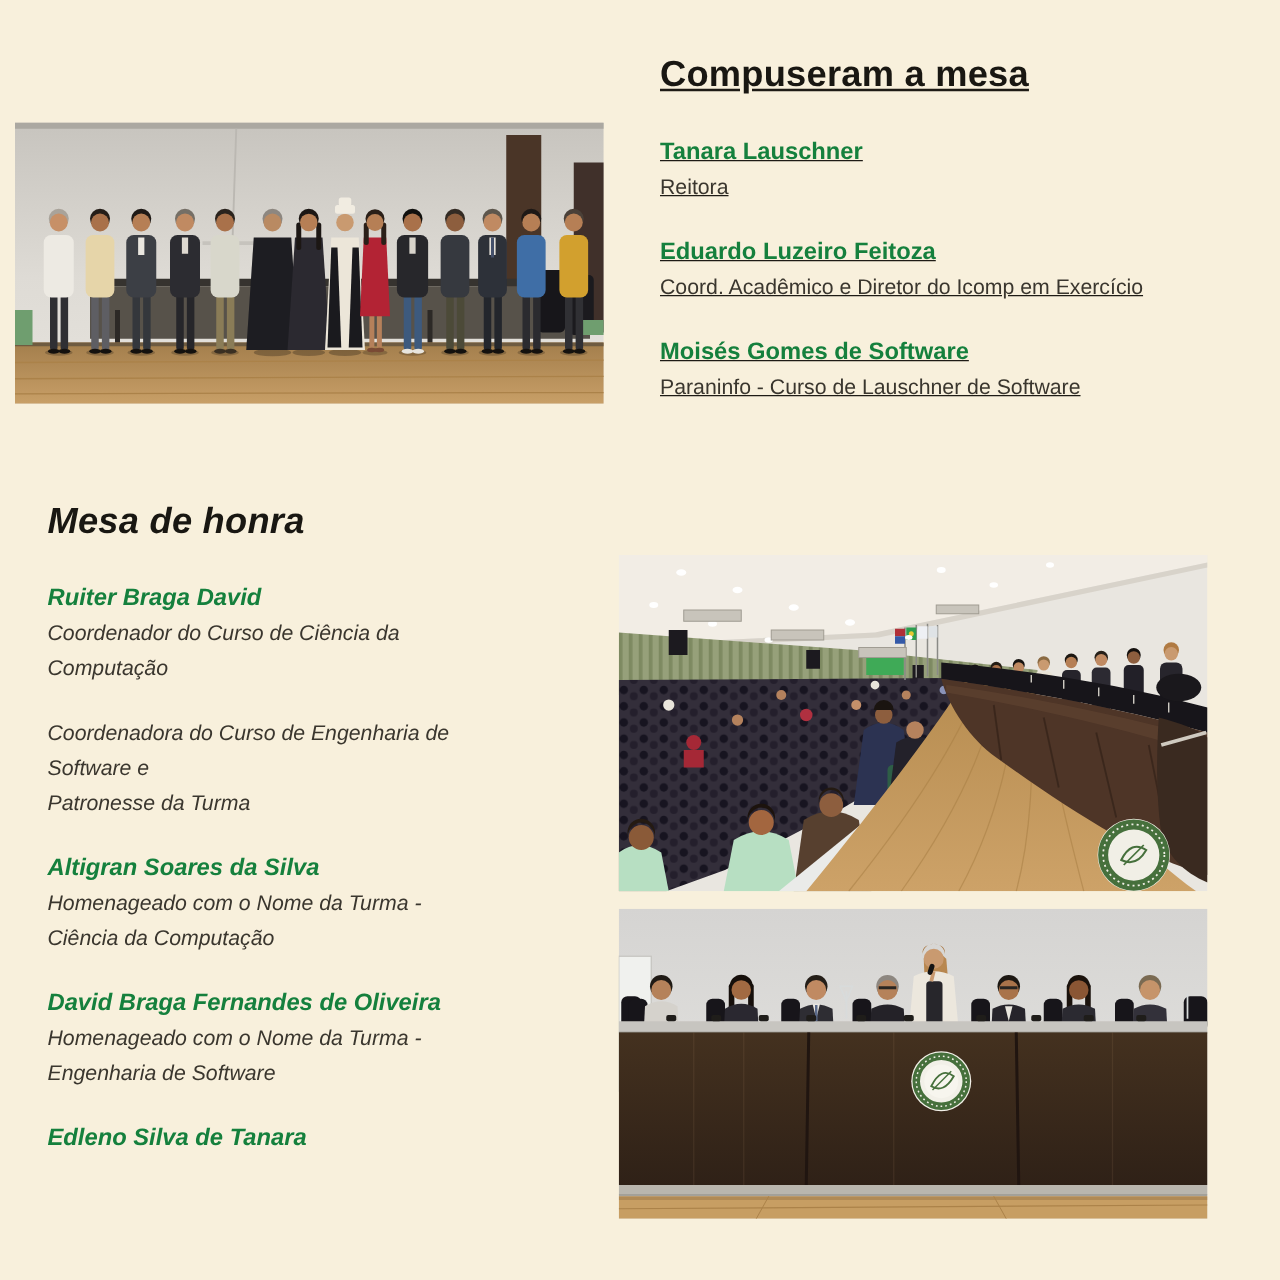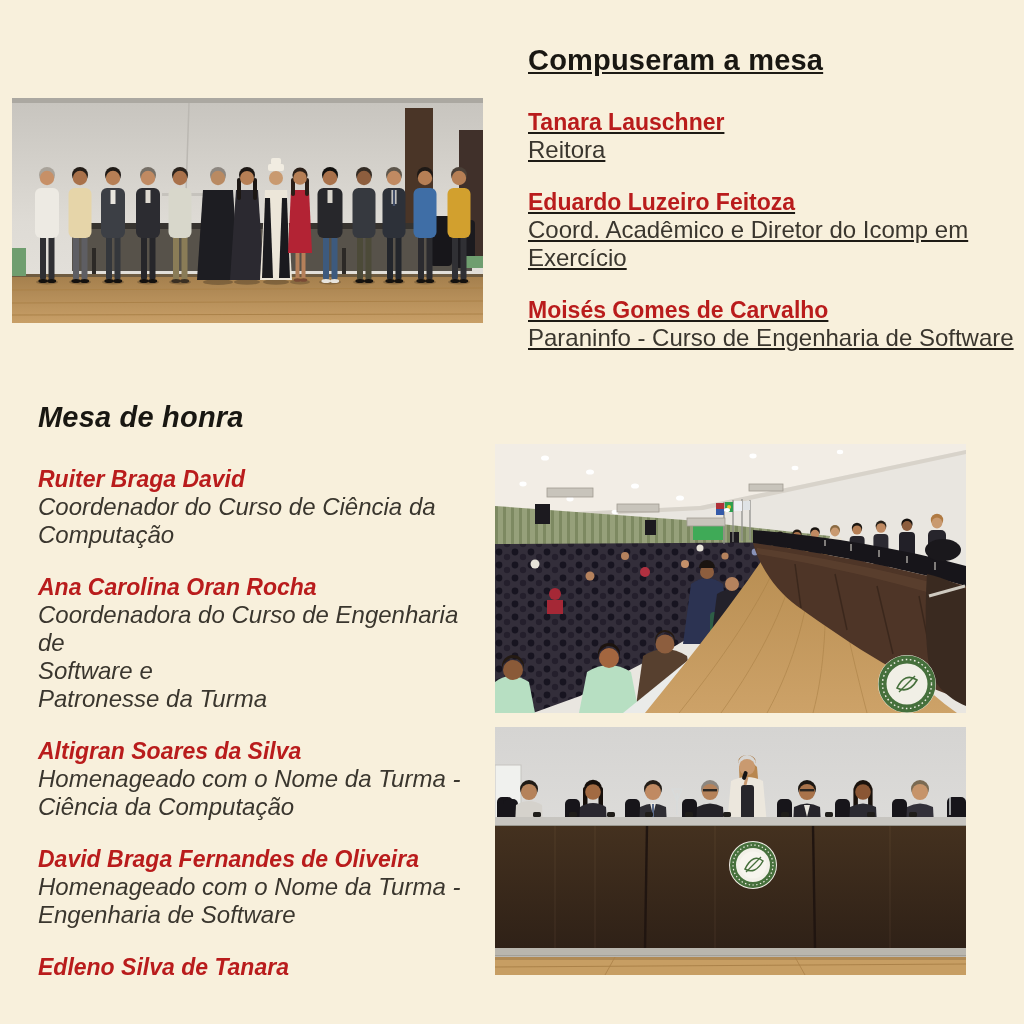--- a/index.html
+++ b/index.html
@@ -8,55 +8,54 @@
     background:#f8f0dc;
     font-family:"Liberation Sans","DejaVu Sans",sans-serif;
     color:#1e1b15;
   }
   .col{position:absolute;}
   .heading{
     font-size:29px;font-weight:700;letter-spacing:.2px;
     line-height:36px;color:#191712;margin:0 0 30px 0;
   }
   .entry{margin:0 0 24px 0;}
-  .pname{font-size:23px;font-weight:700;line-height:28px;color:#b91c1c;}
-  .prole{font-size:24px;font-weight:400;line-height:28px;color:#3a362e;white-space:pre-line;}
+  .pname{font-size:19px;font-weight:700;line-height:28px;color:#15803d;}
+  .prole{font-size:17px;font-weight:400;line-height:28px;color:#3a362e;white-space:pre-line;}
   .photo{position:absolute;display:block;}
   .photo svg{display:block;width:100%;height:100%;}
 </style>
 </head>
 <body>
 
 <div class="canvas">
 
   <div class="col" style="left:528px;top:42px;width:490px;text-decoration:underline;">
     <h1 class="heading">Compuseram a mesa</h1>
     <div class="entry">
       <div class="pname">Tanara Lauschner</div>
       <div class="prole">Reitora</div>
     </div>
     <div class="entry">
       <div class="pname">Eduardo Luzeiro Feitoza</div>
       <div class="prole">Coord. Acadêmico e Diretor do Icomp em Exercício</div>
     </div>
     <div class="entry">
-      <div class="pname">Moisés Gomes de Carvalho</div>
-      <div class="prole">Paraninfo - Curso de Engenharia de Software</div>
+      <div class="pname">Moisés Gomes de Software</div>
+      <div class="prole">Paraninfo - Curso de Lauschner de Software</div>
     </div>
   </div>
 
   <div class="col" style="left:38px;top:399px;width:440px;font-style:italic;">
     <h1 class="heading">Mesa de honra</h1>
     <div class="entry">
       <div class="pname">Ruiter Braga David</div>
       <div class="prole">Coordenador do Curso de Ciência da
 Computação</div>
     </div>
     <div class="entry">
-      <div class="pname">Ana Carolina Oran Rocha</div>
       <div class="prole">Coordenadora do Curso de Engenharia de
 Software e
 Patronesse da Turma</div>
     </div>
     <div class="entry">
       <div class="pname">Altigran Soares da Silva</div>
       <div class="prole">Homenageado com o Nome da Turma -
 Ciência da Computação</div>
     </div>
     <div class="entry">

